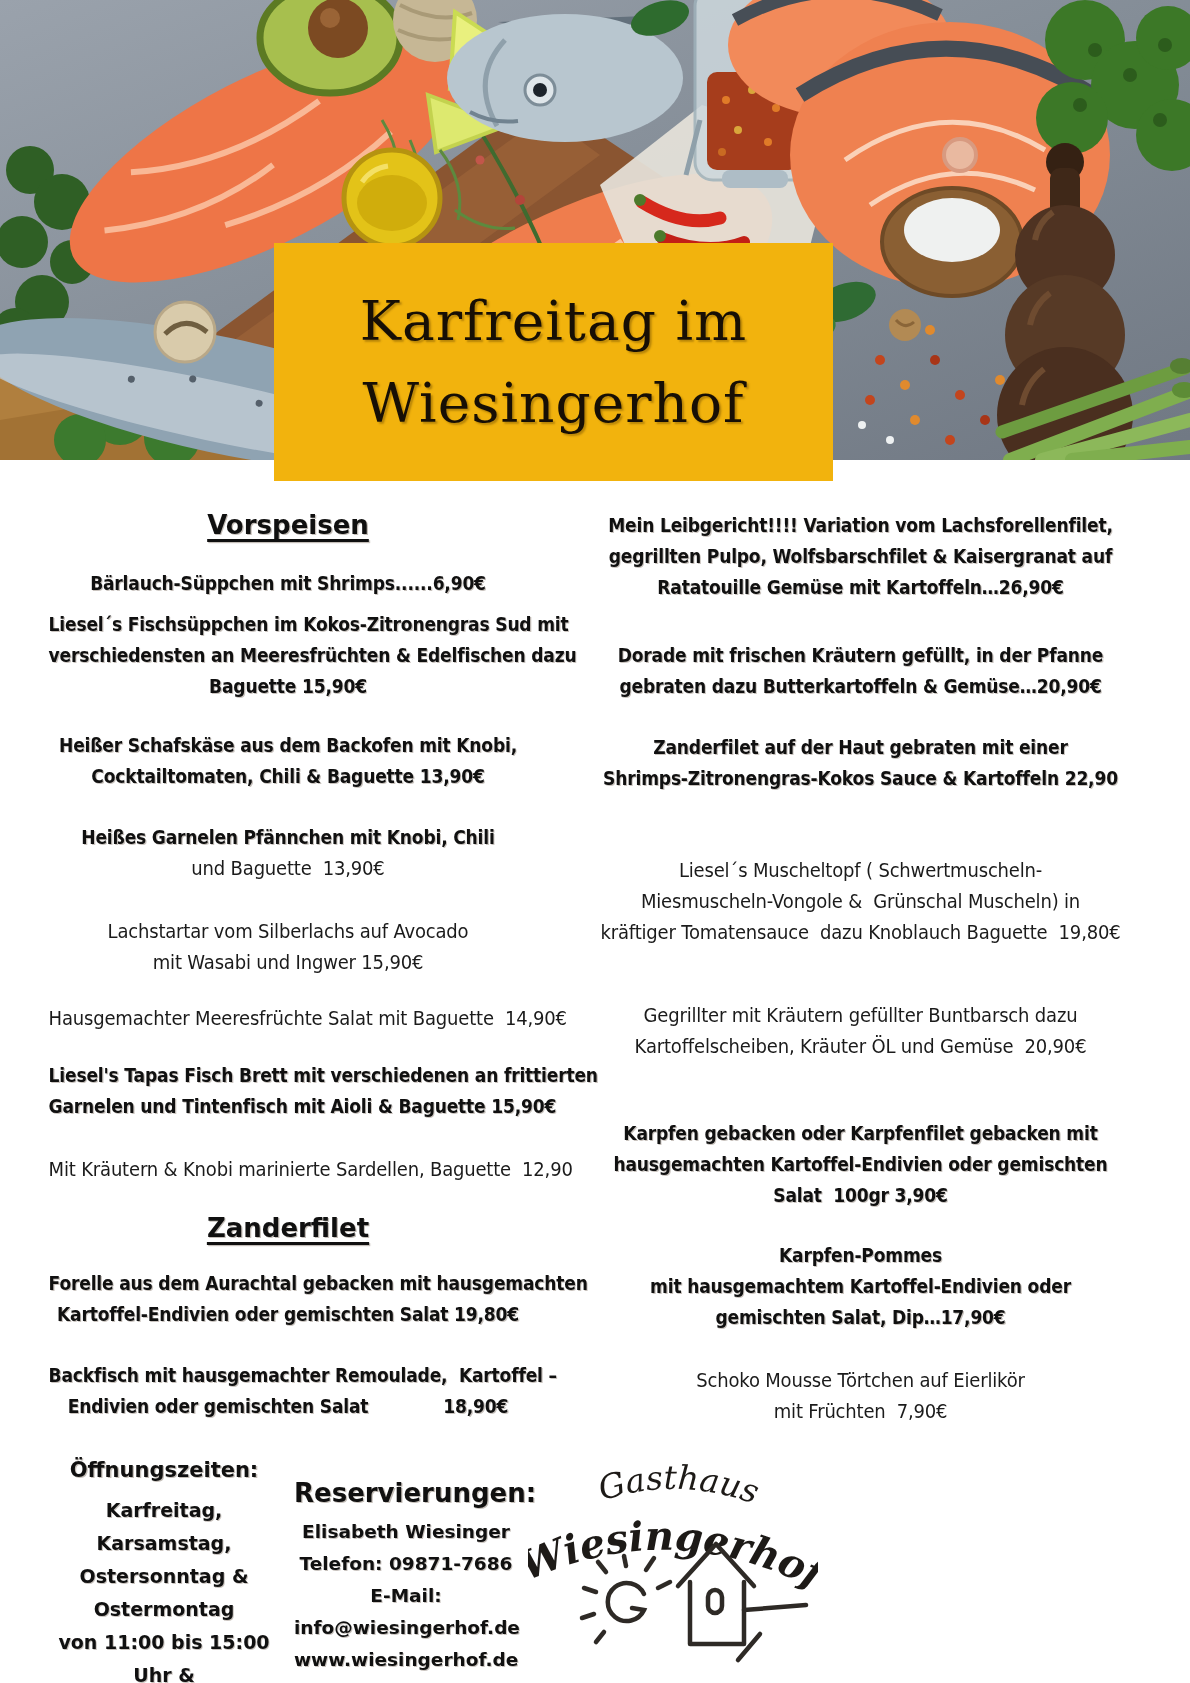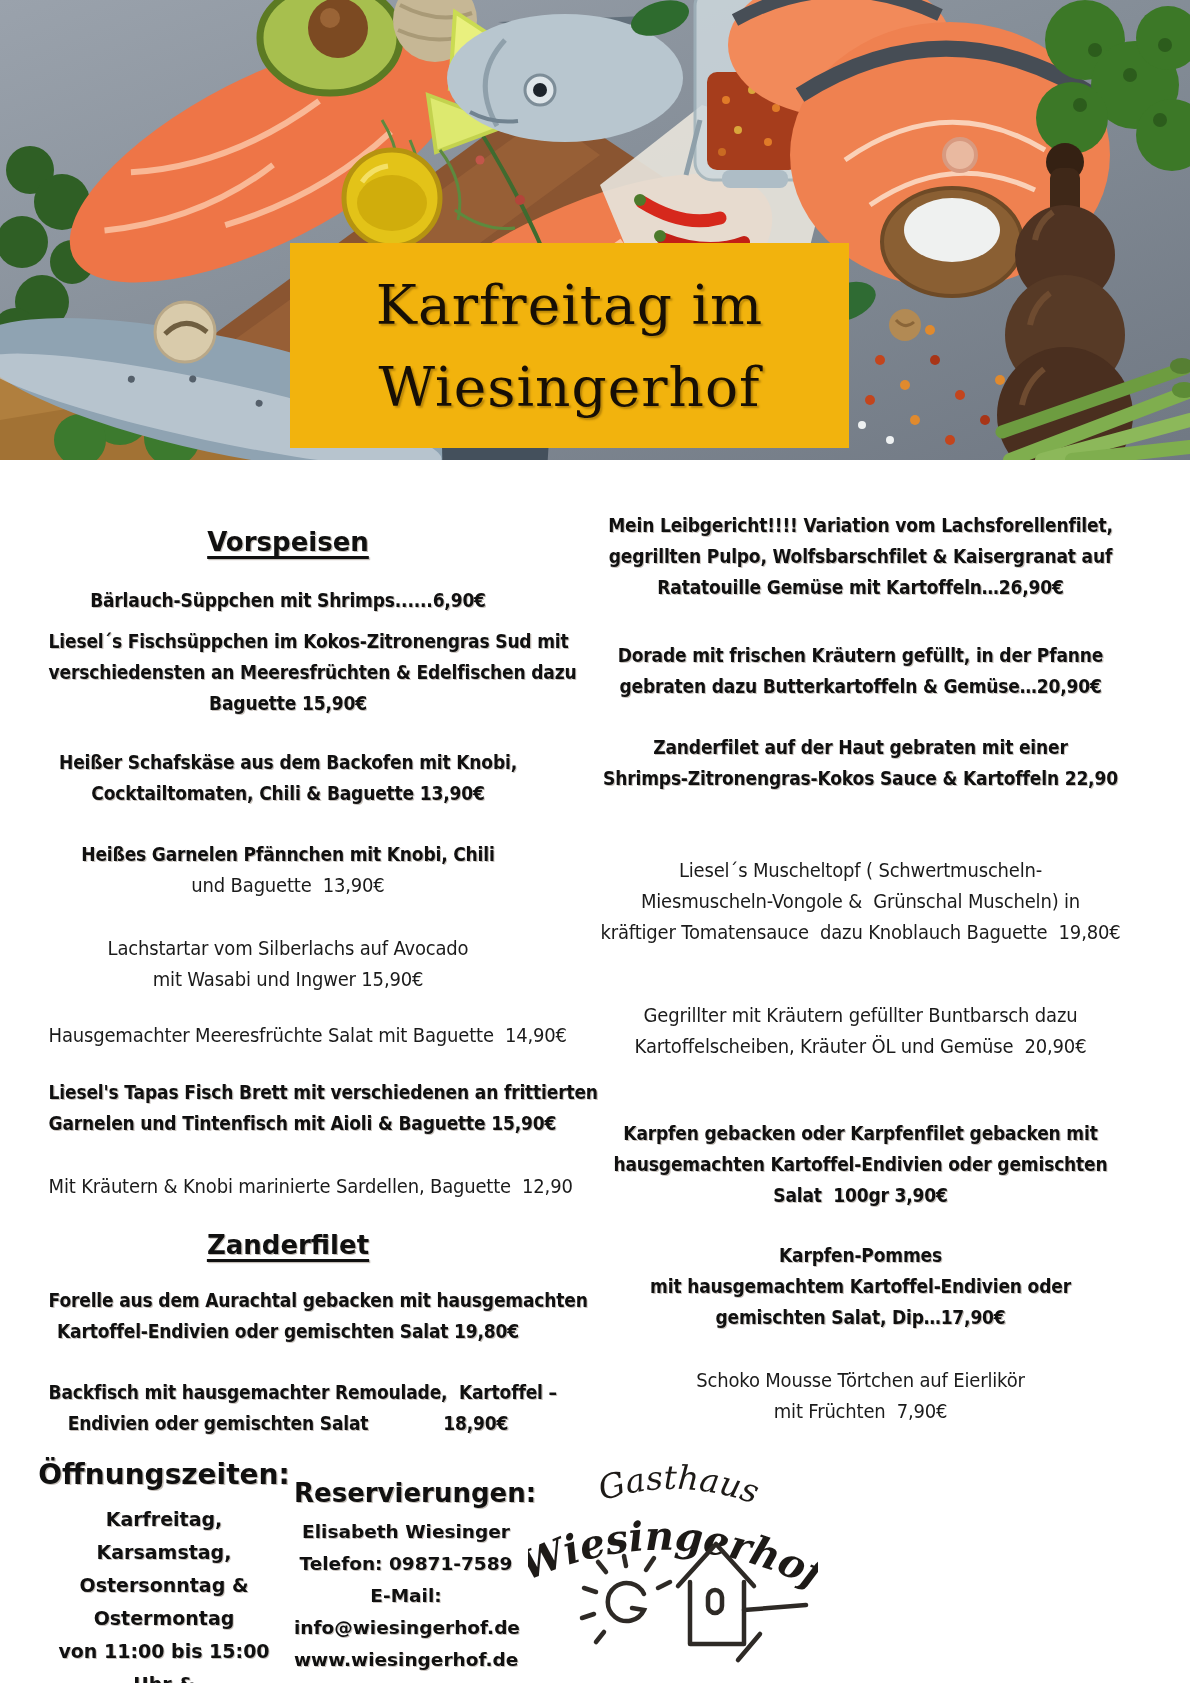--- a/index.html
+++ b/index.html
@@ -11,21 +11,21 @@
     color: #101010;
   }
   .page { position: relative; width: 1190px; height: 1683px; overflow: hidden; background:#fff; }
 
   
   .banner { position: absolute; left: 0; top: 0; width: 1190px; height: 460px; }
   .banner svg { display: block; }
 
   
   .title-box {
-    position: absolute; left: 290px; top: 243px; width: 559px; height: 205px;
+    position: absolute; left: 274px; top: 243px; width: 559px; height: 238px;
     display: flex; flex-direction: column; align-items: center; justify-content: center;
     gap: 0;
   }
   .title-line {
     font-family: "DejaVu Serif", "Liberation Serif", serif;
     font-size: 55px; line-height: 82px; font-weight: 500;
     color: #170f05; letter-spacing: 1px;
     text-shadow: 2px 2px 2px rgba(110,75,0,0.45);
     white-space: pre;
   }
@@ -42,21 +42,21 @@
   .menu-item {
     text-align: center; white-space: pre; line-height: 31px;
     transform: scaleX(0.9); transform-origin: 50% 0%;
   }
   .menu-item.bold  { font-weight: 700; font-size: 19px; letter-spacing: -0.2px;
                      text-shadow: 1.2px 1.2px 0 rgba(60,40,20,0.28); }
   .menu-item.light { font-weight: 400; font-size: 20px; letter-spacing: -0.2px; color:#1b1b1b; }
 
   
   .hours { position: absolute; left: 38px; top: 1458px; width: 252px; text-align: center; }
-  .hours .f-header { font-size: 28px; font-weight: 700; text-shadow: 1.3px 1.3px 0 rgba(60,40,20,0.3); }
+  .hours .f-header { font-size: 21px; font-weight: 700; text-shadow: 1.3px 1.3px 0 rgba(60,40,20,0.3); }
   .hours .f-lines  { margin-top: 12px; font-size: 19px; font-weight: 700; line-height: 33px;
                      white-space: pre-line; text-shadow: 1px 1px 0 rgba(60,40,20,0.28); }
 
   .reservations { position: absolute; left: 294px; top: 1478px; width: 224px; text-align: center; }
   .reservations .f-header { font-size: 26px; font-weight: 700; text-shadow: 1.3px 1.3px 0 rgba(60,40,20,0.3); }
   .reservations .f-lines  { margin-top: 8px; font-size: 18.5px; font-weight: 700; line-height: 32px;
                             white-space: pre-line; text-shadow: 1px 1px 0 rgba(60,40,20,0.28); }
 
   .logo { position: absolute; left: 528px; top: 1448px; width: 290px; height: 235px; }
   .logo text { font-family: "DejaVu Serif", "Liberation Serif", serif; fill: #1d1a17; }
@@ -271,21 +271,21 @@
       </g>
     </svg>
   </div>
 
   <div class="title-box" style="background:#F2B30D">
     <div class="title-line">Karfreitag im</div>
     <div class="title-line">Wiesingerhof</div>
   </div>
 
   <div class="col col-left">
-      <div class="menu-header" style="margin-top: 17px;"><span>Vorspeisen</span></div>
+      <div class="menu-header" style="margin-top: 0px;"><span>Vorspeisen</span></div>
       <div class="menu-item bold" style="margin-top: 26px;">Bärlauch-Süppchen mit Shrimps......6,90€</div>
       <div class="menu-item bold" style="margin-top: 10px;">Liesel´s Fischsüppchen im Kokos-Zitronengras Sud mit
 verschiedensten an Meeresfrüchten &amp; Edelfischen dazu
 Baguette 15,90€</div>
       <div class="menu-item bold" style="margin-top: 28px;">Heißer Schafskäse aus dem Backofen mit Knobi,
 Cocktailtomaten, Chili &amp; Baguette 13,90€</div>
       <div class="menu-item bold" style="margin-top: 30px;">Heißes Garnelen Pfännchen mit Knobi, Chili</div>
       <div class="menu-item light" style="margin-top: 0px;">und Baguette  13,90€</div>
       <div class="menu-item light" style="margin-top: 32px;">Lachstartar vom Silberlachs auf Avocado
 mit Wasabi und Ingwer 15,90€</div>
@@ -327,21 +327,21 @@
     <div class="f-lines">Karfreitag, Karsamstag,
 Ostersonntag &amp; Ostermontag
 von 11:00 bis 15:00 Uhr &amp;
 von 17:00 bis 22:00 Uhr
 ~ und nach Vereinbarung ~</div>
   </div>
 
   <div class="reservations">
     <div class="f-header">Reservierungen:</div>
     <div class="f-lines">Elisabeth Wiesinger
-Telefon: 09871-7589
+Telefon: 09871-7686
 E-Mail: info@wiesingerhof.de
 www.wiesingerhof.de</div>
   </div>
 
   <div class="logo">
     <svg width="290" height="235" viewBox="0 0 290 235">
       <defs>
         <path id="arc1" d="M 50 62 Q 148 18 250 66" fill="none"></path>
         <path id="arc2" d="M 2 132 Q 142 68 284 140" fill="none"></path>
       </defs>

